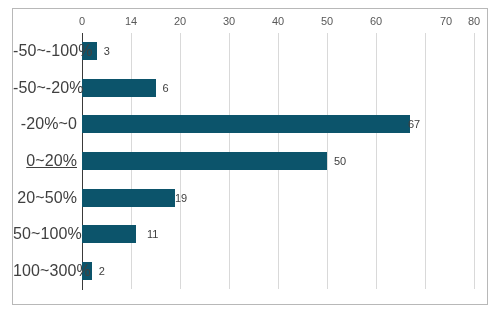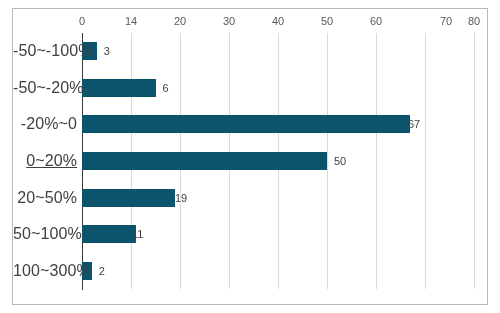--- a/index.html
+++ b/index.html
@@ -123,21 +123,21 @@
         <div class="bar-value" style="left: 21.7px; top: 18.2857px; color: rgb(64, 64, 64);">3</div>
         <div class="bar" style="top: 45.8571px; width: 73.5px; height: 18px; background: rgb(12, 84, 107);"></div>
         <div class="bar-value" style="left: 80.5px; top: 54.8571px; color: rgb(64, 64, 64);">6</div>
         <div class="bar" style="top: 82.4286px; width: 328.3px; height: 18px; background: rgb(12, 84, 107);"></div>
         <div class="bar-value" style="left: 326px; top: 91.4286px; color: rgb(64, 64, 64);">67</div>
         <div class="bar" style="top: 119px; width: 245px; height: 18px; background: rgb(12, 84, 107);"></div>
         <div class="bar-value" style="left: 252px; top: 128px; color: rgb(64, 64, 64);">50</div>
         <div class="bar" style="top: 155.571px; width: 93.1px; height: 18px; background: rgb(12, 84, 107);"></div>
         <div class="bar-value" style="left: 93px; top: 164.571px; color: rgb(64, 64, 64);">19</div>
         <div class="bar" style="top: 192.143px; width: 53.9px; height: 18px; background: rgb(12, 84, 107);"></div>
-        <div class="bar-value" style="left: 50px; top: 201.143px; color: rgb(64, 64, 64); text-align: center;">11</div>
+        <div class="bar-value" style="left: 65px; top: 201.143px; color: rgb(64, 64, 64); text-align: center;">11</div>
         <div class="bar" style="top: 228.714px; width: 9.8px; height: 18px; background: rgb(12, 84, 107);"></div>
         <div class="bar-value" style="left: 16.8px; top: 237.714px; color: rgb(64, 64, 64);">2</div>
       </div>
   </div>
 
   <div id="cat-labels">
       <div class="cat-label-box" style="top: 42.2857px; left: 0px; width: 64px; color: rgb(64, 64, 64);">-50~-100%</div>
       <div class="cat-label-box" style="top: 78.8571px; left: 0px; width: 64px; color: rgb(64, 64, 64);">-50~-20%</div>
       <div class="cat-label-box" style="top: 115.429px; left: 0px; width: 64px; color: rgb(64, 64, 64);">-20%~0</div>
       <div class="cat-label-box" style="top: 152px; left: 0px; width: 64px; color: rgb(64, 64, 64); text-decoration: underline;">0~20%</div>

